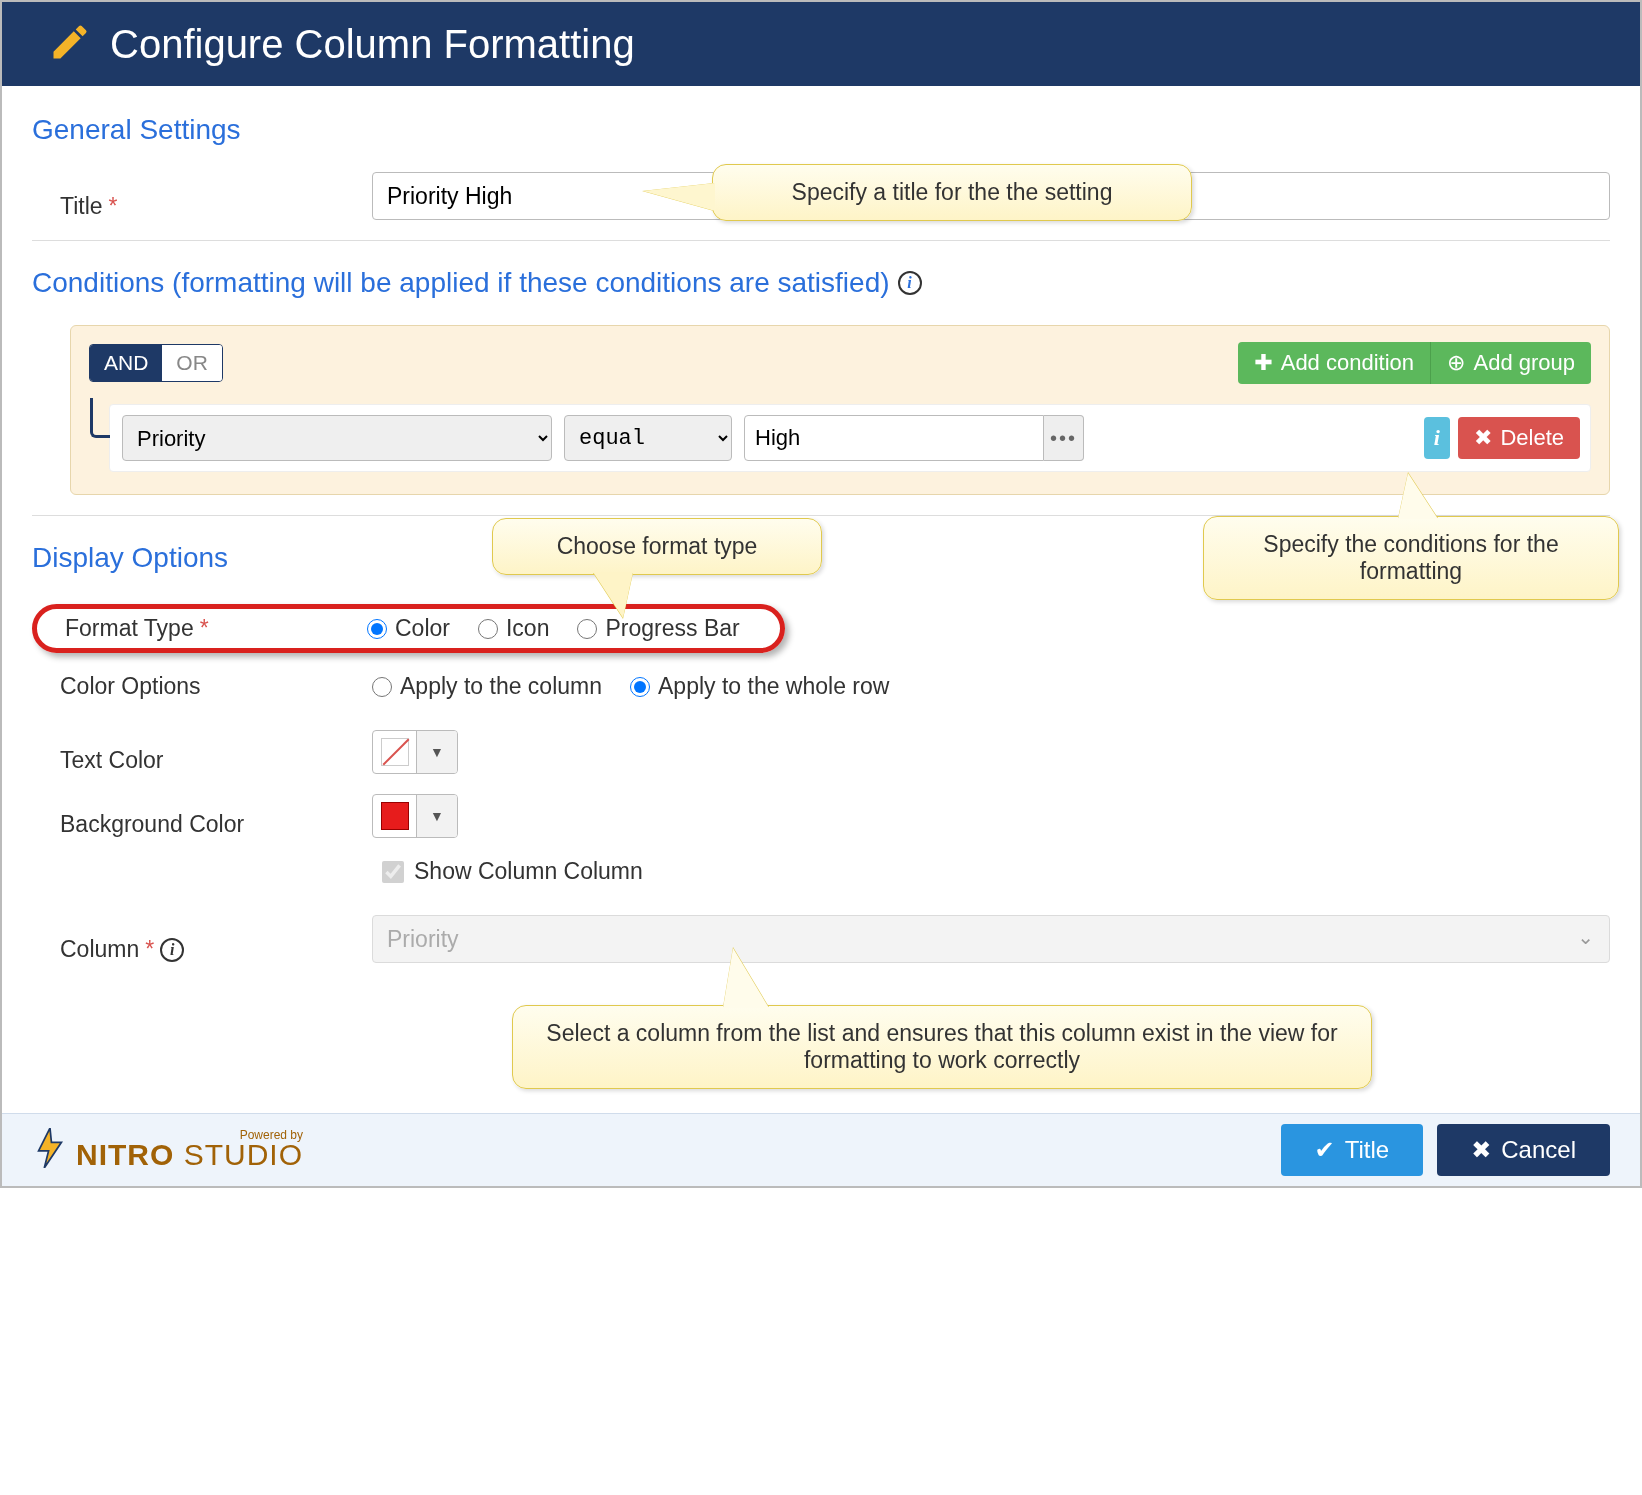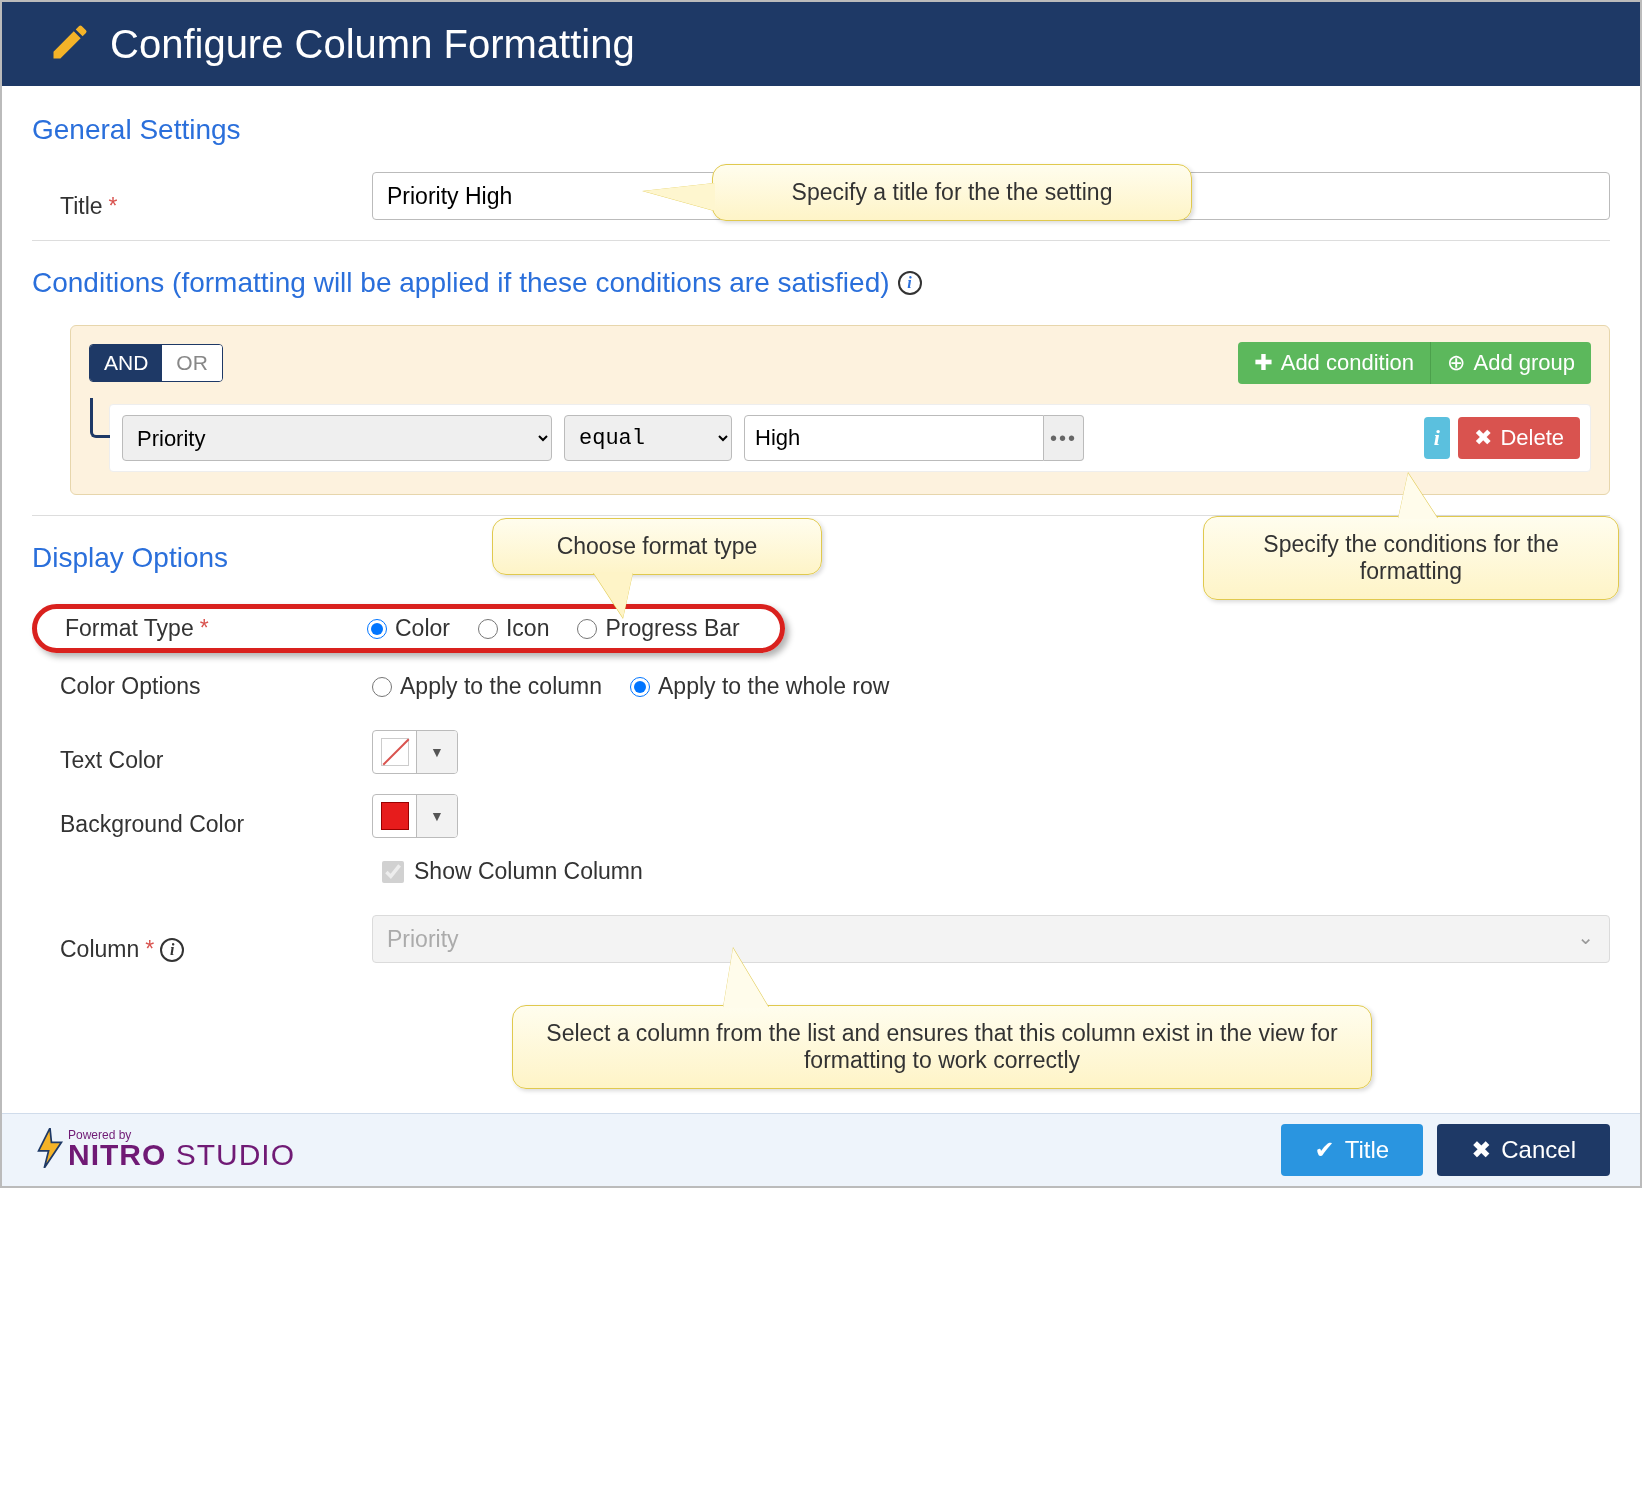--- a/index.html
+++ b/index.html
@@ -143,21 +143,21 @@
 
 
 .footer {
   background: #eef4fb;
   border-top: 1px solid #d0dceb;
   padding: 10px 30px;
   display: flex;
   align-items: center;
   justify-content: space-between;
 }
-.logo { display:flex; align-items:center; color:#701a75;}
+.logo { display:flex; align-items:center; gap:8px; color:#a16207;text-align:right;}
 .logo .powered { font-size:12px; margin-bottom:-4px;}
 .logo .brand { font-size:30px; font-weight:bold; letter-spacing:1px;}
 .logo .brand .light { font-weight:400;}
 .footer-btns { display:flex; gap:14px;}
 .fbtn { padding:12px 34px; font-size:24px; color:#fff; border:none; border-radius:4px; cursor:pointer; display:flex; align-items:center; gap:10px;}
 .fbtn.save { background:#2a95e0;}
 .fbtn.cancel { background:#1e3966;}
 </style>
 </head>
 <body>

